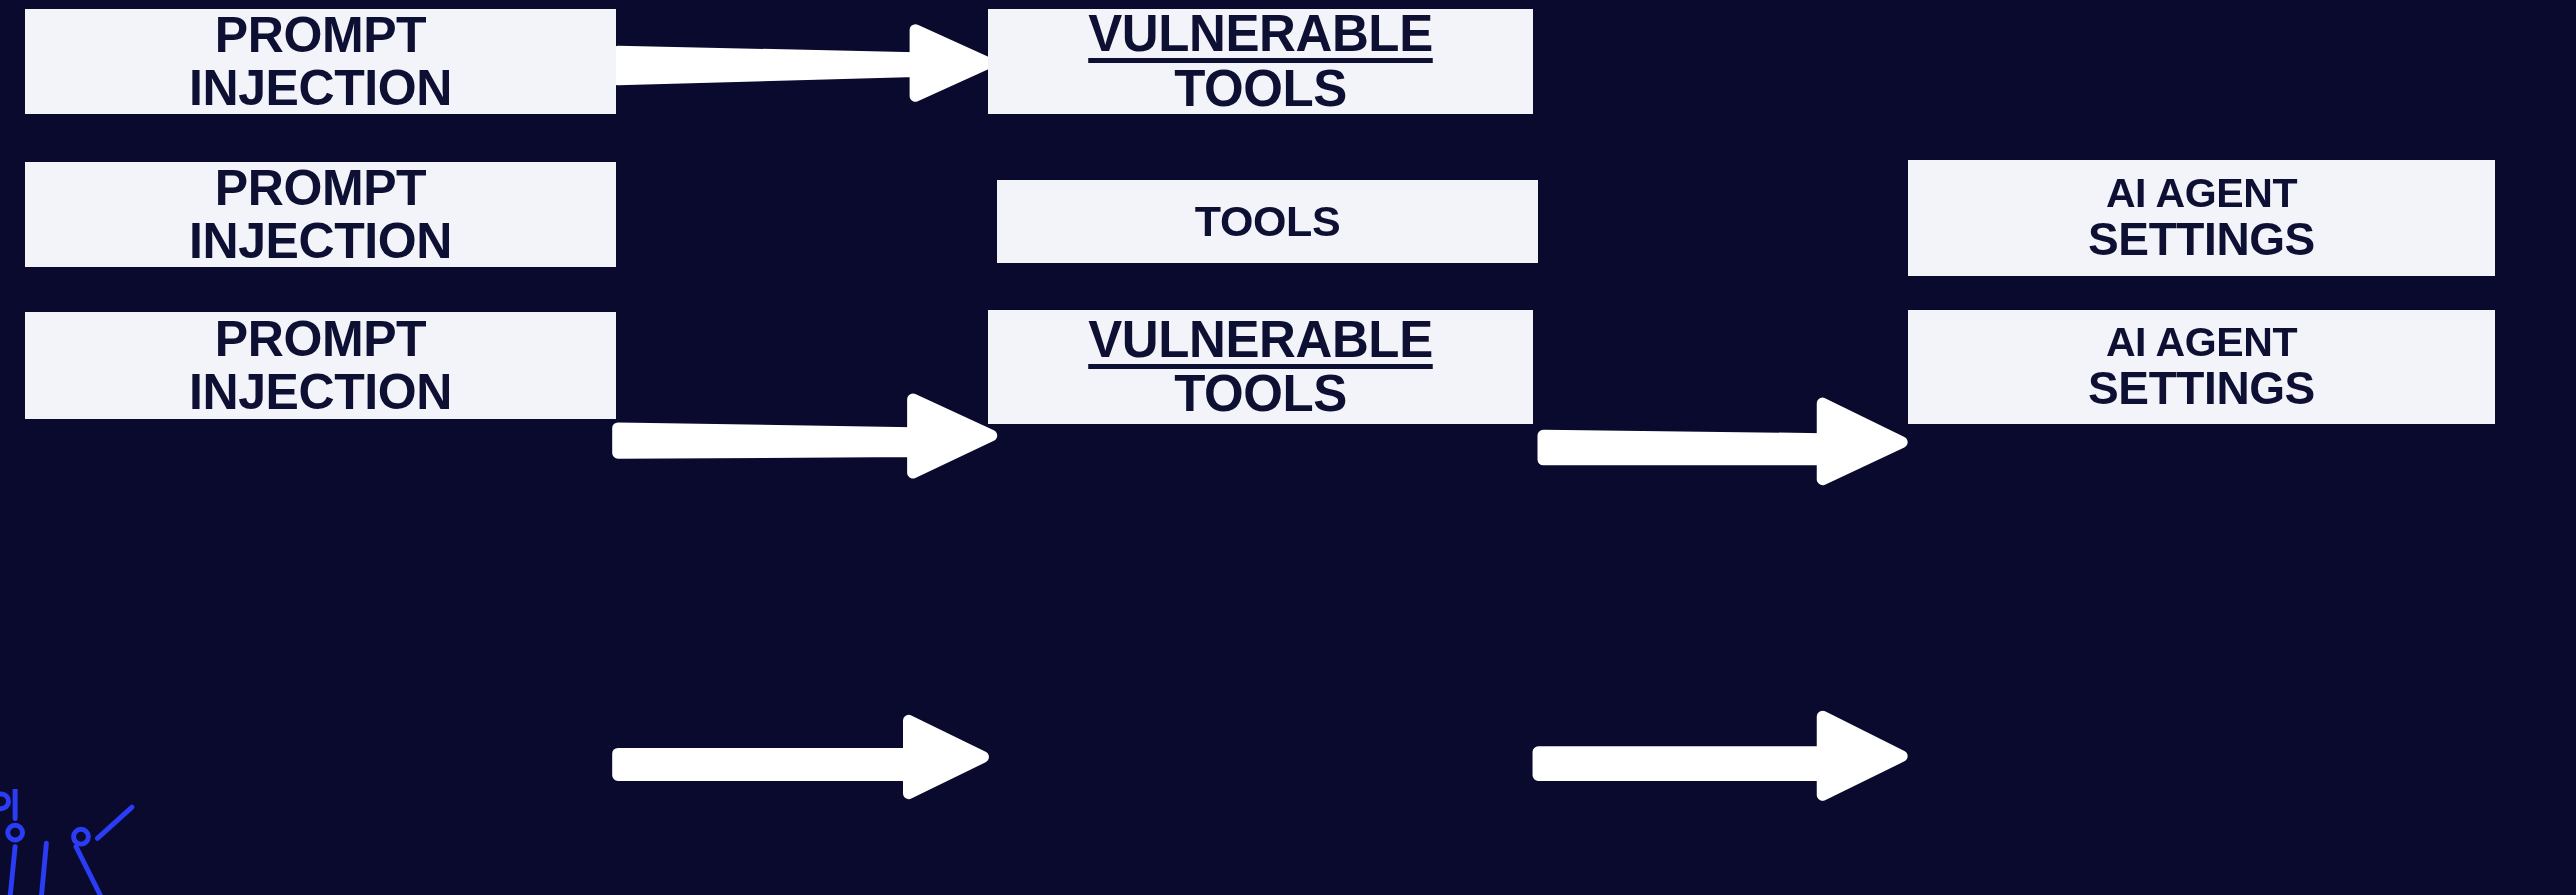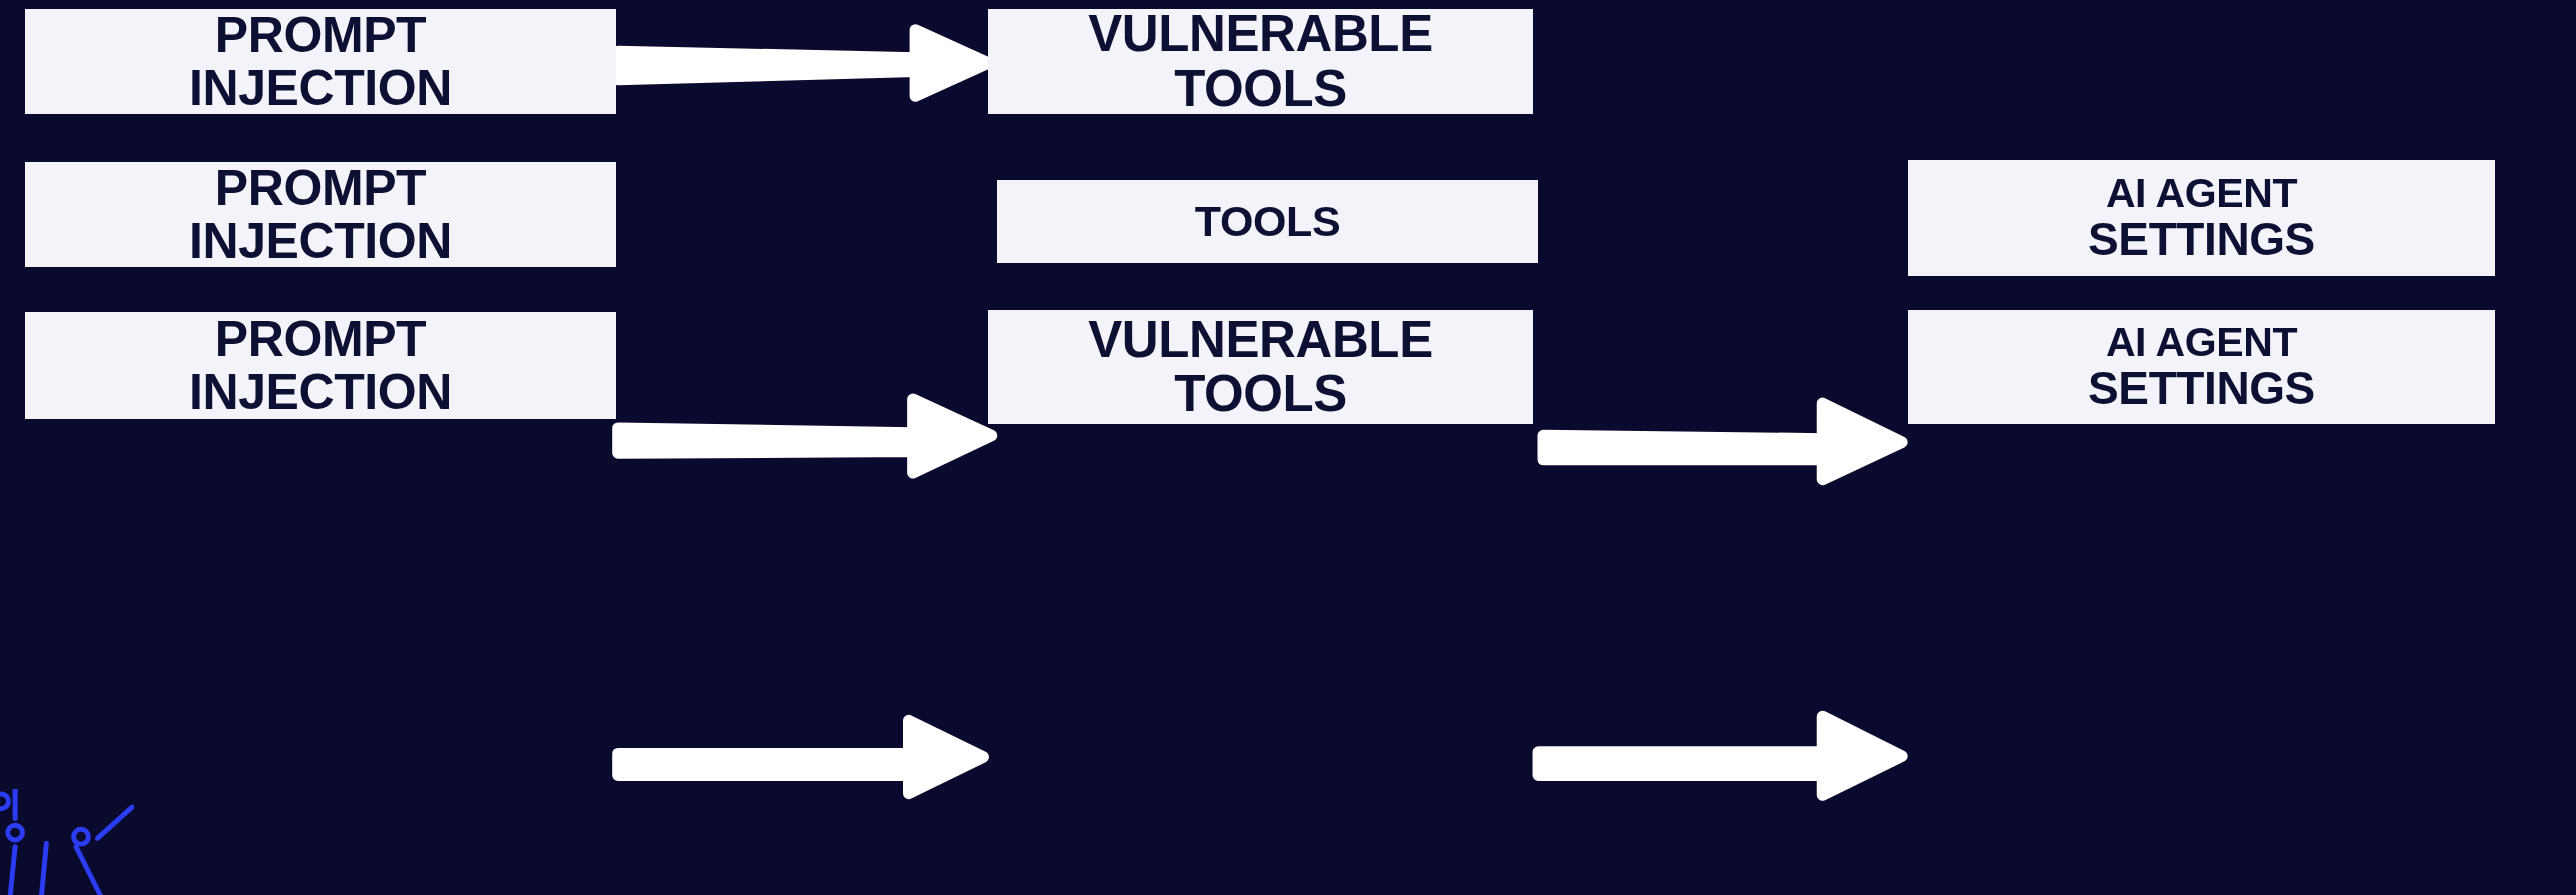--- a/index.html
+++ b/index.html
@@ -58,20 +58,21 @@
   }
 
   
   .t-big   { font-size: 51px; font-weight: 700; }
   .t-med   { font-size: 50px; font-weight: 700; }
   .t-small { font-size: 43px; font-weight: 700; }
   .t-huge  { font-size: 41px; font-weight: 700; }
   .t-sub   { font-size: 46px; font-weight: 700; }
 
   .underlined {
+    text-decoration: underline;
     text-decoration-thickness: 5px;
     text-underline-offset: 6.6px;
   }
 
   
   #n-r1-left   { left: 25px;   top: 9px;  width: 591px; height: 105px; }
   #n-r1-mid    { left: 988px; top: 9px;  width: 545px; height: 105px; }
 
   
   #n-r2-left   { left: 25px;   top: 162px; width: 591px; height: 105px; }

